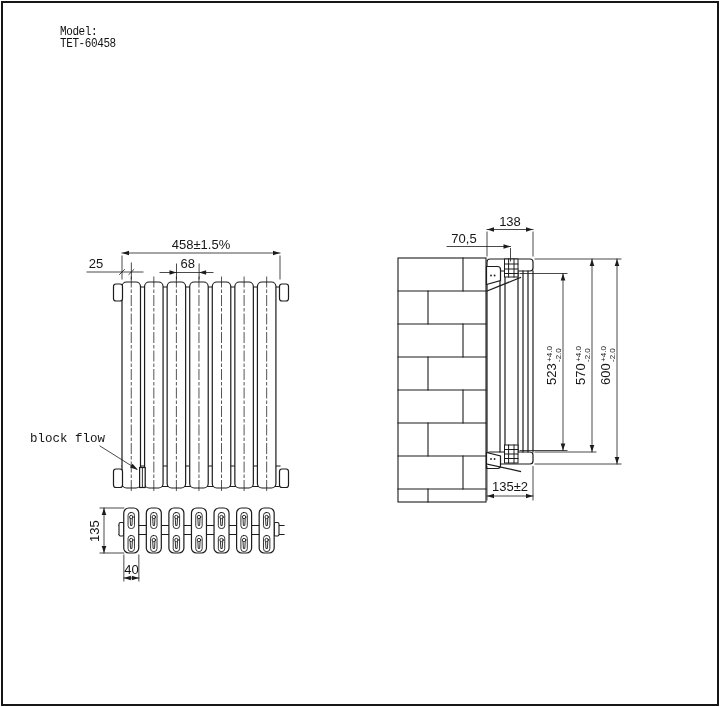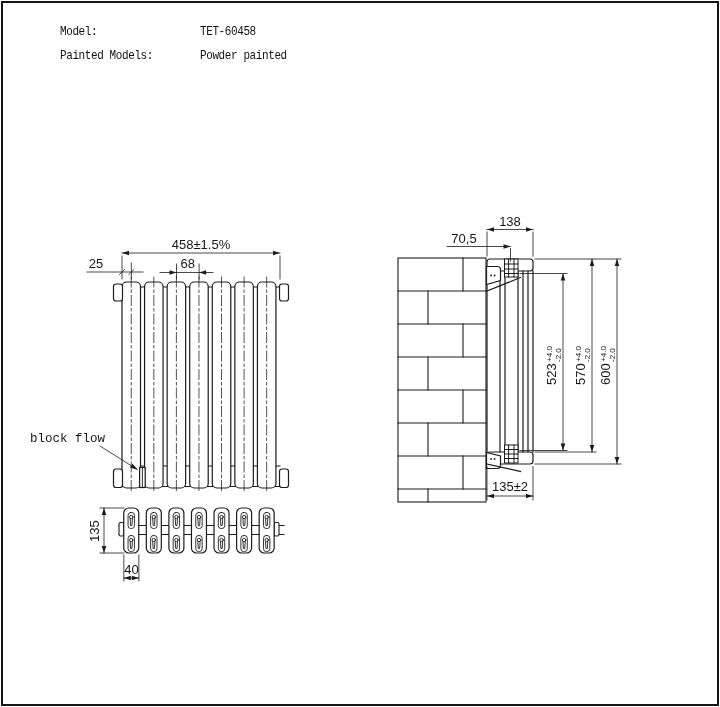--- a/index.html
+++ b/index.html
@@ -1,42 +1,38 @@
 <!DOCTYPE html>
 <html><head>
 <meta charset="utf-8">
 <style>
   html,body{margin:0;padding:0;background:#fff;}
   body{width:720px;height:707px;position:relative;overflow:hidden;
        font-family:"Liberation Mono",monospace;}
   .sheet{position:absolute;inset:1px;border:2px solid #161616;background:#fff;}
   .spec-block{position:absolute;left:60px;top:24px;width:650px;
               font-size:11px;letter-spacing:-0.4px;color:#111;white-space:nowrap;}
-  .spec-row{height:23.5px;display:flex;align-items:flex-start;}
+  .spec-row{height:23.5px;display:flex;align-items:flex-start;flex-direction:column;}
   .spec-label{display:inline-block;min-width:140px;transform:scaleY(1.18);transform-origin:0 0;}
   .spec-value{display:inline-block;transform:scaleY(1.18);transform-origin:0 0;}
   svg{position:absolute;left:0;top:0;}
   svg text{fill:#161616;}
   .dimtxt{font-family:"Liberation Sans",sans-serif;font-size:13px;}
   .dimtol{font-family:"Liberation Sans",sans-serif;font-size:8px;}
   .monotxt{font-family:"Liberation Mono",monospace;font-size:12.5px;}
 </style>
 </head>
 <body>
 
 <div class="sheet"></div>
 
 <div class="spec-block">
   <div class="spec-row">
     <span class="spec-label">Model:</span>
     <span class="spec-value">TET-60458</span>
-  </div>
-  <div class="spec-row">
-    <span class="spec-label">Painted Models:</span>
-    <span class="spec-value">Powder painted</span>
   </div>
 </div>
 
 <svg id="drawing" width="720" height="707" viewBox="0 0 720 707" stroke="#1c1c1c" fill="none" stroke-width="1.1" stroke-linecap="square">
 
   <g id="g-wall">
     <rect x="398" y="258" width="88" height="244"></rect>
   <line x1="398" y1="291" x2="486" y2="291"></line>
       <line x1="398" y1="324" x2="486" y2="324"></line>
       <line x1="398" y1="357" x2="486" y2="357"></line>

